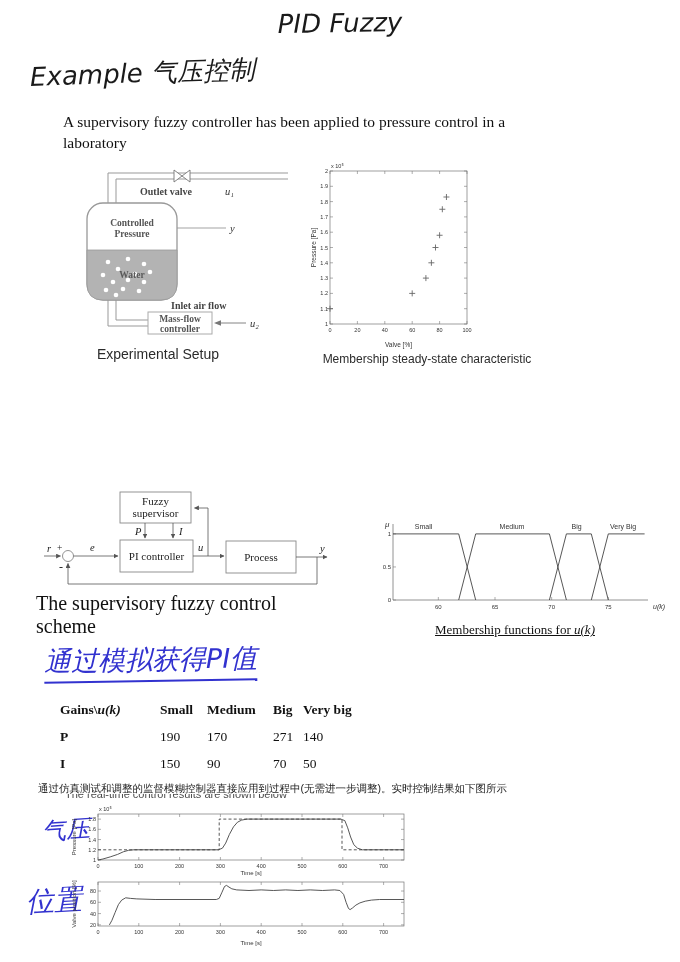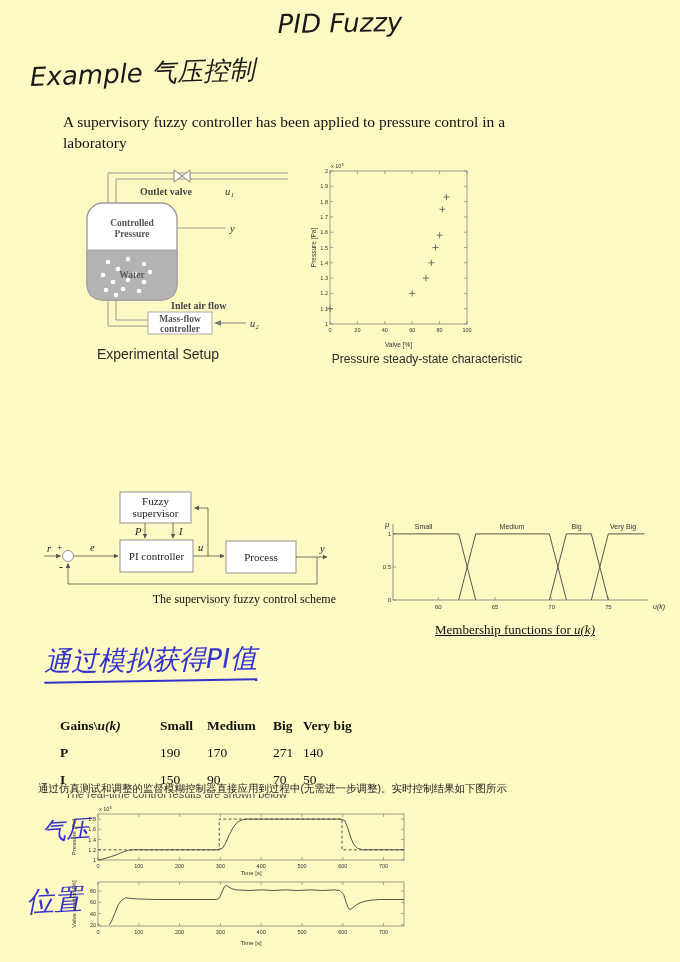--- a/index.html
+++ b/index.html
@@ -1,17 +1,17 @@
 <!DOCTYPE html>
 <html style="--hand-blue: #3232cf; --red: #e8443a; --ink: #1a1a1a;"><head>
 <meta charset="utf-8">
 <style>
   html,body{margin:0;padding:0;}
   body{background:#e9e9e9;font-family:"Liberation Sans",sans-serif;}
-  #page{position:relative;width:680px;height:962px;background:#fef9c3;margin:0 auto;overflow:hidden;}
+  #page{position:relative;width:680px;height:962px;background:#ffffff;margin:0 auto;overflow:hidden;}
   .hand{font-family:"DejaVu Sans",sans-serif;font-style:italic;color:var(--ink,#1a1a1a);}
   .hand-blue{font-family:"DejaVu Sans",sans-serif;font-style:italic;color:var(--hand-blue,#3232cf);}
   .abs{position:absolute;}
   .serif{font-family:"Liberation Serif",serif;}
   .caption-sans{font-family:"Liberation Sans",sans-serif;color:#2b2b2b;}
   .red{color:var(--red,#e8443a);}
   svg{overflow:visible;}
   svg text{font-family:"Liberation Sans",sans-serif;}
   svg text.ser{font-family:"Liberation Serif",serif;}
   .gains-table{display:grid;grid-template-columns:100px 47px 66px 30px 70px;grid-auto-rows:27px;
@@ -148,21 +148,21 @@
       <line x1="121.38" y1="103.80000000000001" x2="121.38" y2="109.80000000000001" stroke="#666" stroke-width="0.9"></line>
       <line x1="122.49000000000001" y1="91.5" x2="128.49" y2="91.5" stroke="#666" stroke-width="0.9"></line>
       <line x1="125.49000000000001" y1="88.5" x2="125.49000000000001" y2="94.5" stroke="#666" stroke-width="0.9"></line>
       <line x1="126.60000000000002" y1="79.25999999999999" x2="132.60000000000002" y2="79.25999999999999" stroke="#666" stroke-width="0.9"></line>
       <line x1="129.60000000000002" y1="76.25999999999999" x2="129.60000000000002" y2="82.25999999999999" stroke="#666" stroke-width="0.9"></line>
       <line x1="129.33999999999997" y1="53.25" x2="135.33999999999997" y2="53.25" stroke="#666" stroke-width="0.9"></line>
       <line x1="132.33999999999997" y1="50.25" x2="132.33999999999997" y2="56.25" stroke="#666" stroke-width="0.9"></line>
       <line x1="133.45" y1="41.00999999999999" x2="139.45" y2="41.00999999999999" stroke="#666" stroke-width="0.9"></line>
       <line x1="136.45" y1="38.00999999999999" x2="136.45" y2="44.00999999999999" stroke="#666" stroke-width="0.9"></line>
     </svg>
-  <div class="abs caption-sans" style="left:312px;top:352px;width:230px;text-align:center;font-size:12px;">Pressure steady-state characteristic</div>
+  <div class="abs caption-sans" style="left:312px;top:352px;width:230px;text-align:center;font-size:12px;">Membership steady-state characteristic</div>
 
 
   <svg class="abs" style="left:36px;top:483px;" width="300" height="112">
     <defs>
       <marker id="arr" markerWidth="7" markerHeight="7" refX="5.5" refY="3" orient="auto">
         <path d="M0,0 L6,3 L0,6 Z" fill="#555"></path>
       </marker>
     </defs>
     <rect x="84" y="9" width="71" height="31" fill="#fff" stroke="#888" stroke-width="0.9"></rect>
     <text class="ser" x="119.5" y="21.5" font-size="11" fill="#222" text-anchor="middle">Fuzzy</text>
@@ -182,21 +182,21 @@
     <path d="M281,74 L281,101 L32,101 L32,80.5" fill="none" stroke="#555" stroke-width="0.8" marker-end="url(#arr)"></path>
     <text class="ser" x="11" y="69" font-size="10.5" font-style="italic" fill="#222">r</text>
     <text class="ser" x="21" y="68" font-size="9.5" fill="#222">+</text>
     <text class="ser" x="23" y="88" font-size="12" fill="#222">-</text>
     <text class="ser" x="54" y="68" font-size="10.5" font-style="italic" fill="#222">e</text>
     <text class="ser" x="99" y="52" font-size="10.5" font-style="italic" fill="#222">P</text>
     <text class="ser" x="143" y="52" font-size="10.5" font-style="italic" fill="#222">I</text>
     <text class="ser" x="162" y="68" font-size="10.5" font-style="italic" fill="#222">u</text>
     <text class="ser" x="284" y="69" font-size="10.5" font-style="italic" fill="#222">y</text>
   </svg>
-  <div class="abs serif" style="left:36px;top:592px;width:300px;text-align:right;font-size:12px;color:#111;">The supervisory fuzzy control scheme</div>
+  <div class="abs serif" style="left:36px;top:592px;width:300px;text-align:left;font-size:20px;color:#111;">The supervisory fuzzy control scheme</div>
 
 
   <svg class="abs" style="left:376px;top:516px;" width="292" height="98">
       <line x1="17" y1="8" x2="17" y2="84" stroke="#777" stroke-width="0.8"></line>
       <line x1="17" y1="84" x2="272" y2="84" stroke="#777" stroke-width="0.8"></line>
       <line x1="62.333333333333336" y1="84" x2="62.333333333333336" y2="81" stroke="#777" stroke-width="0.6"></line>
       <text x="62.333333333333336" y="92.5" text-anchor="middle" font-size="6" fill="#333">60</text>
       <line x1="119" y1="84" x2="119" y2="81" stroke="#777" stroke-width="0.6"></line>
       <text x="119" y="92.5" text-anchor="middle" font-size="6" fill="#333">65</text>
       <line x1="175.66666666666666" y1="84" x2="175.66666666666666" y2="81" stroke="#777" stroke-width="0.6"></line>
@@ -219,21 +219,21 @@
       <text x="136" y="12.626086956521732" text-anchor="middle" font-size="7" fill="#333" font-family="Liberation Serif,serif">Medium</text>
       <text x="200.60000000000002" y="12.626086956521732" text-anchor="middle" font-size="7" fill="#333" font-family="Liberation Serif,serif">Big</text>
       <text x="247.06666666666663" y="12.626086956521732" text-anchor="middle" font-size="7" fill="#333" font-family="Liberation Serif,serif">Very Big</text>
     </svg>
   <div class="abs serif" style="left:380px;top:622px;width:270px;text-align:center;font-size:13px;color:#111;text-decoration:underline;">
     <span>Membership functions for </span><i>u(k)</i>
   </div>
 
   <div class="abs hand-blue" style="left:44px;top:642px;font-size:27px;border-bottom:2px solid var(--hand-blue,#3232cf);padding-bottom:2px;transform:rotate(-1deg);">通过模拟获得PI值</div>
 
-  <div class="abs gains-table" style="left:60px;top:712px;">
+  <div class="abs gains-table" style="left:60px;top:696px;">
     <div class="hd"><span>Gains\</span><i>u(k)</i></div>
     <div class="hd">Small</div>
     <div class="hd">Medium</div>
     <div class="hd">Big</div>
     <div class="hd">Very big</div>
     <div class="hd">P</div>
     <div>190</div>
     <div>170</div>
     <div>271</div>
     <div>140</div>

